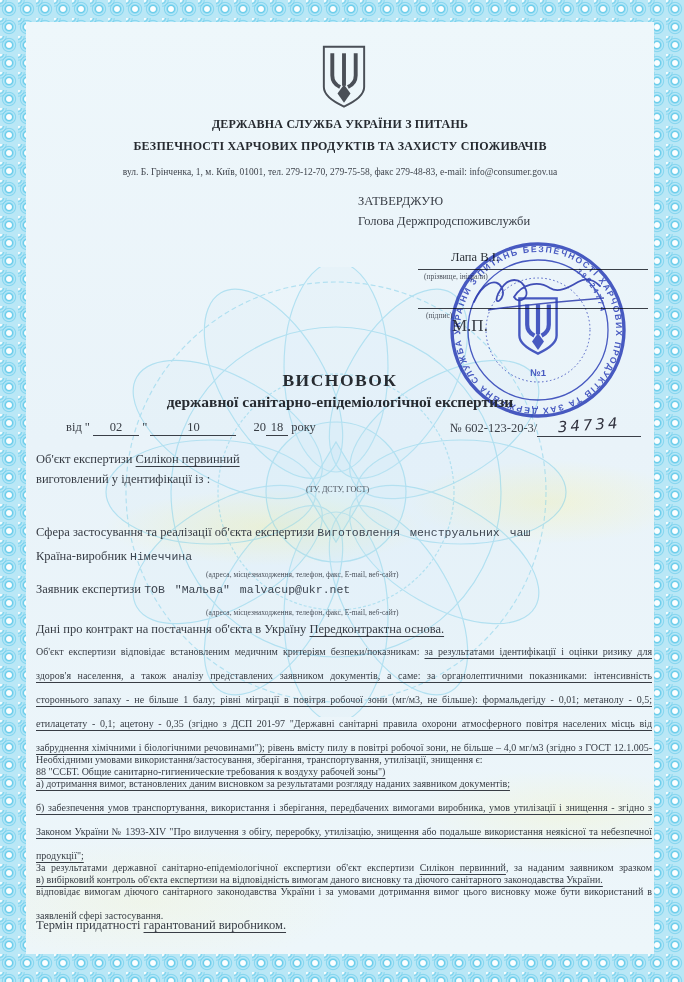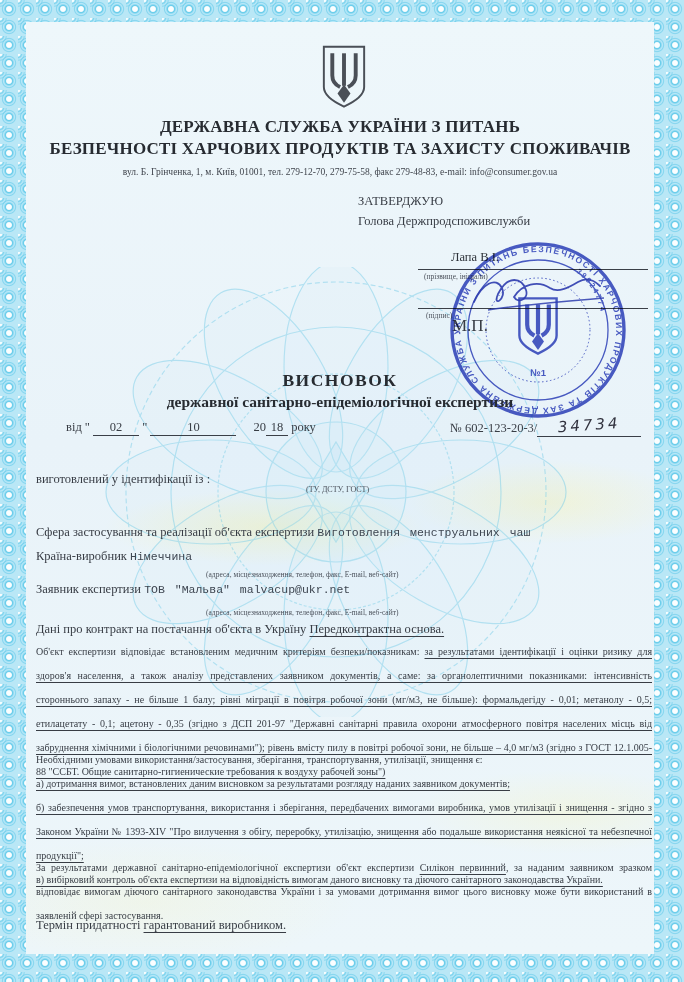--- a/index.html
+++ b/index.html
@@ -14,21 +14,21 @@
   
   .page{position:absolute;left:26px;top:22px;right:30px;bottom:28px;background-color:#ecf5fa;
     background-image:
       radial-gradient(ellipse 230px 55px at 240px 505px, rgba(250,242,160,.40), transparent 70%),
       radial-gradient(ellipse 200px 60px at 520px 480px, rgba(250,242,160,.35), transparent 70%),
       radial-gradient(ellipse 220px 60px at 540px 790px, rgba(250,244,175,.28), transparent 70%),
       radial-gradient(ellipse 300px 90px at 120px 880px, rgba(248,242,180,.22), transparent 70%),
       linear-gradient(180deg,#eef7fb 0%,#e9f3f9 45%,#edf6fa 100%);}
   .abs{position:absolute;}
   .center{left:0;right:0;text-align:center;}
-  .hdr{font-weight:bold;font-size:17px;letter-spacing:.2px;color:#272b31;}
+  .hdr{font-weight:bold;font-size:12px;letter-spacing:.2px;color:#272b31;}
   .addr{font-size:9.5px;color:#40454d;}
   .lbl{font-size:12.5px;}
   .small-cap{font-size:7.5px;color:#4a505a;}
   .mono{font-family:"Liberation Mono", monospace;font-size:11.5px;color:#3e4651;word-spacing:3px;}
   .u{text-decoration:underline;text-underline-offset:2.5px;text-decoration-thickness:1px;}
   .para{font-size:10px;line-height:24px;text-align:justify;width:616px;left:34px;}
   .titleMain{font-weight:bold;font-size:17.5px;letter-spacing:1.5px;color:#272b31;}
   .titleSub{font-weight:bold;font-size:15.5px;color:#272b31;}
   .sig-line{border-bottom:1.4px solid #3a3f47;height:0;}
   .fill-cell{display:inline-block;border-bottom:1px solid #3a3f47;text-align:center;}
@@ -132,20 +132,24 @@
       <span class="fill-cell" style="width:46px;">02</span>
       <span>"</span>
       <span class="fill-cell" style="width:86px;">10</span>
       <span style="margin-left:14px;">20</span><span class="fill-cell" style="width:22px;">18</span>
       <span>року</span>
     </div>
     <div class="abs lbl" style="left:424px;top:396px;">
       <span>№ 602-123-20-3/</span><span class="fill-cell" style="width:104px;"><span class="hand">34734</span></span>
     </div>
 
+    <div class="abs lbl" style="left:10px;top:430px;">
+      <span>Об'єкт експертизи</span>
+      <span class="u">Силікон первинний</span>
+    </div>
     <div class="abs lbl" style="left:10px;top:450px;">виготовлений у ідентифікації із :</div>
     <div class="abs small-cap" style="left:280px;top:463px;font-size:8px;">(ТУ, ДСТУ, ГОСТ)</div>
     <div class="abs lbl" style="left:10px;top:503px;">
       <span>Сфера застосування та реалізації об'єкта експертизи</span>
       <span class="mono">Виготовлення менструальних чаш</span>
     </div>
     <div class="abs lbl" style="left:10px;top:527px;">
       <span>Країна-виробник</span>
       <span class="mono">Німеччина</span>
     </div>

